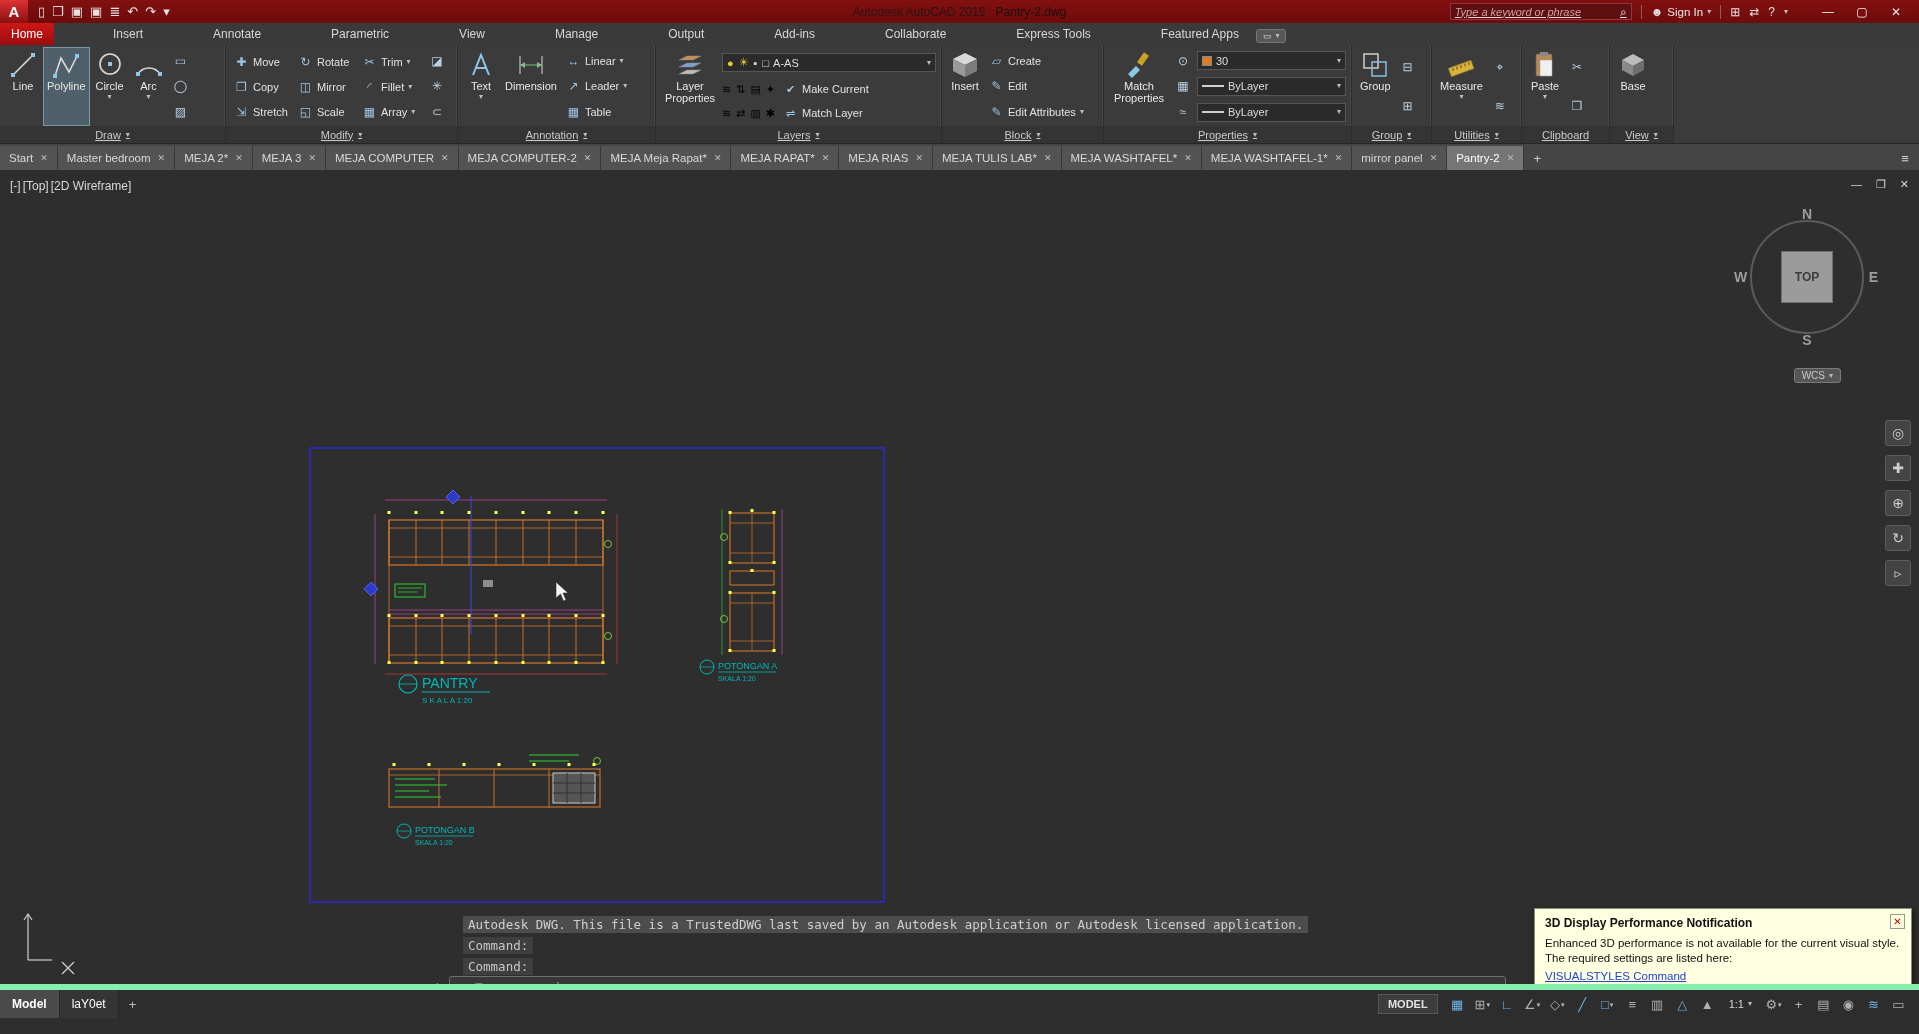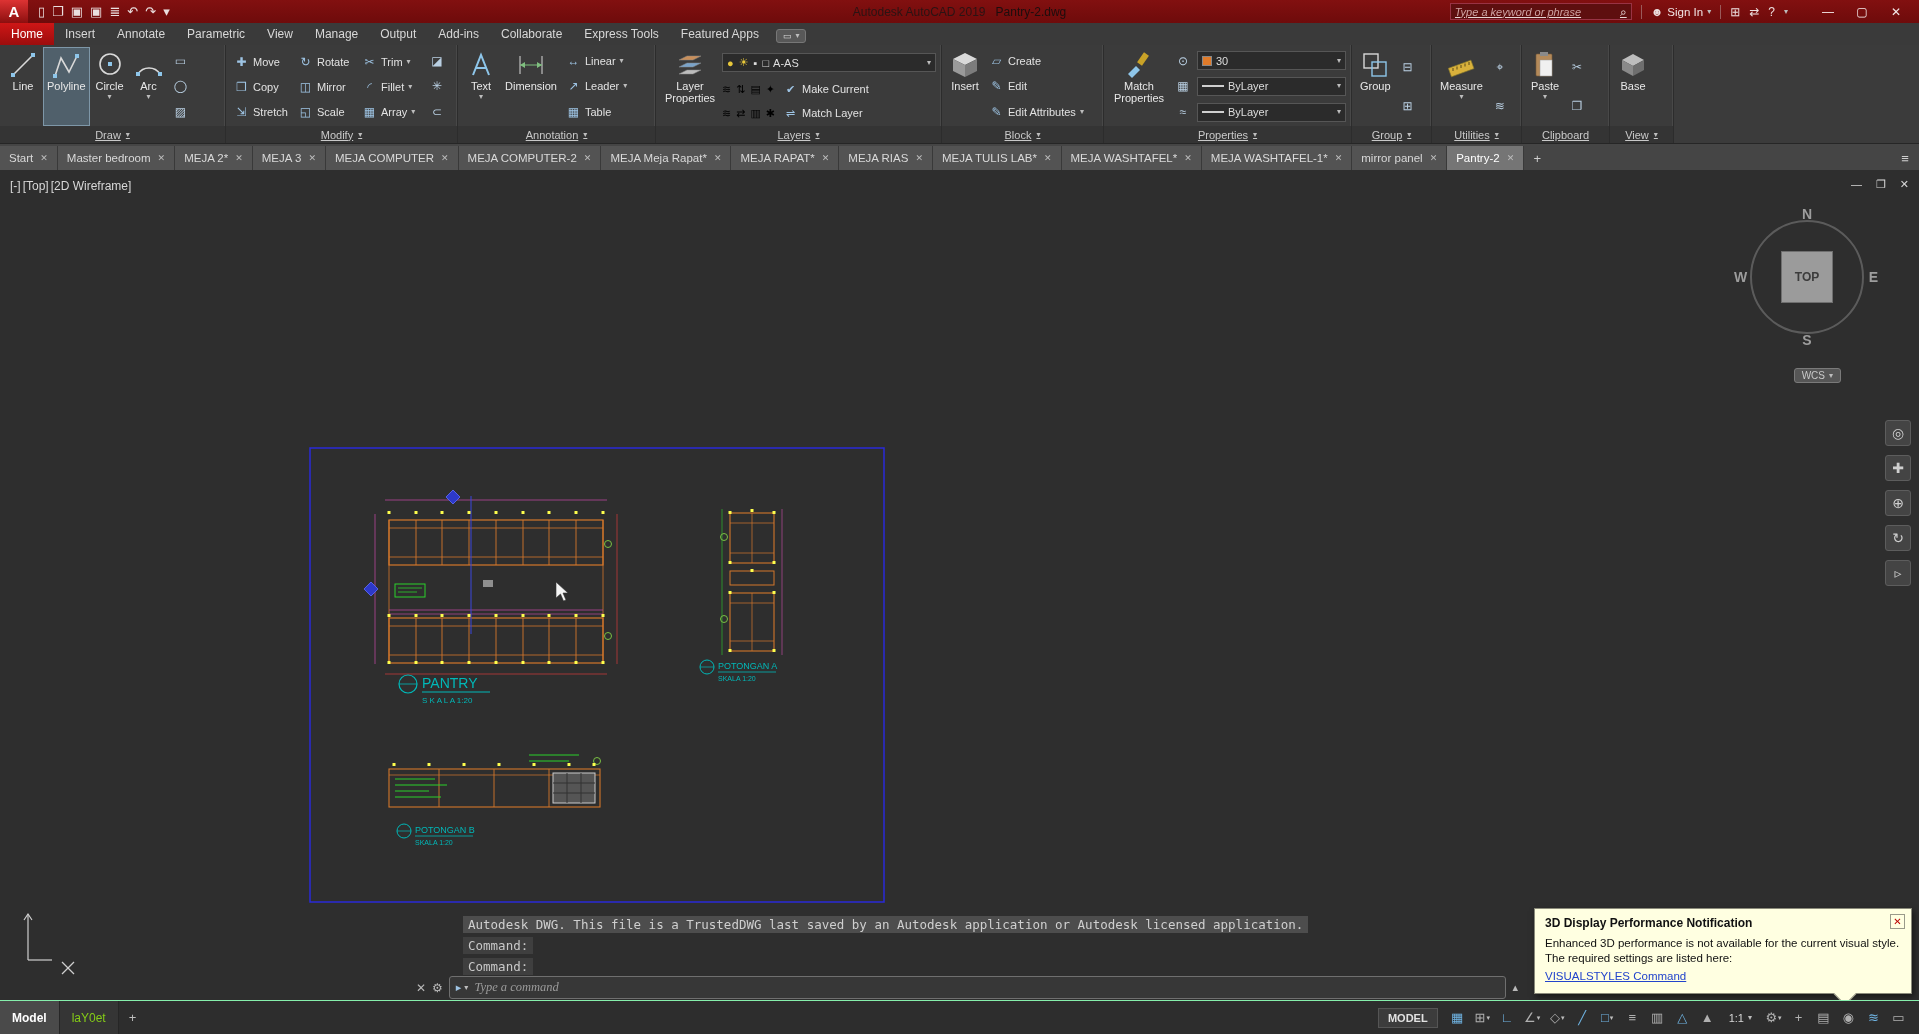--- a/index.html
+++ b/index.html
@@ -111,24 +111,24 @@
     border:1px solid #8a8a7a; box-shadow:2px 3px 6px rgba(0,0,0,.5); padding:7px 10px 9px; color:#111; }
   .notif-title { font-size:12px; font-weight:bold; margin-bottom:6px; }
   .notif-body { font-size:11.5px; line-height:15px; }
   .notif-link { color:#2244cc; text-decoration:underline; font-size:11.5px; margin-top:3px; display:inline-block; }
   .notif-close { position:absolute; top:5px; right:6px; width:15px; height:15px; border:1px solid #9a9a8a;
     color:#b00; font-size:10px; display:flex; align-items:center; justify-content:center; background:#fdfdе0; }
   .notif-tail { position:absolute; bottom:-9px; right:58px; width:16px; height:16px; background:#ffffe1;
     border-right:1px solid #8a8a7a; border-bottom:1px solid #8a8a7a; transform:rotate(45deg); }
 
   
-  .statusbar { position:absolute; bottom:0; left:0; right:0; height:34px; background:#2d2d2d;
-    border-top:1px solid #86efac; display:flex; }
+  .statusbar { position:absolute; bottom:16px; left:0; right:0; height:34px; background:#2d2d2d;
+    border-top:6px solid #86efac; display:flex; }
   .ltabs { display:flex; align-items:center; height:100%; }
-  .ltab { padding:0 12px; height:100%; display:flex; align-items:center; font-size:12px; color:#84cc16; background:#353535; border-right:1px solid #262626; }
+  .ltab { padding:0 12px; height:100%; display:flex; align-items:center; font-size:12px; color:#ffffff; background:#353535; border-right:1px solid #262626; }
   .ltab.active { background:#4a4a4a; color:#fff; font-weight:bold; }
   .ltab-plus { padding:0 10px; color:#bdbdbd; font-size:13px; }
   .sb-right { margin-left:auto; display:flex; align-items:center; gap:2px; padding-right:8px; }
   .modelbtn { font-size:11px; font-weight:bold; color:#e2e2e2; background:#3c3c3c; border:1px solid #555;
     padding:3px 9px; margin-right:5px; }
   .sbi { width:25px; height:24px; display:flex; align-items:center; justify-content:center; gap:1px;
     font-size:13px; color:#b0b0b0; }
   .sbi.on { color:#6fb3e2; }
   .sbi .caret { font-size:7px; }
   .scalechip { display:flex; align-items:center; gap:4px; color:#d5d5d5; font-size:11px; padding:3px 7px; }
@@ -171,21 +171,21 @@
       <span class="caret">▾</span>
       <div class="winctl">
         <span>—</span>
         <span>▢</span>
         <span>✕</span>
       </div>
     </div>
   </div>
 
   <div class="tabrow">
-    <div style="display:flex;">
+    <div style="display:flex;gap:48px;">
         <div class="rtab active">Home</div>
         <div class="rtab">Insert</div>
         <div class="rtab">Annotate</div>
         <div class="rtab">Parametric</div>
         <div class="rtab">View</div>
         <div class="rtab">Manage</div>
         <div class="rtab">Output</div>
         <div class="rtab">Add-ins</div>
         <div class="rtab">Collaborate</div>
         <div class="rtab">Express Tools</div>

